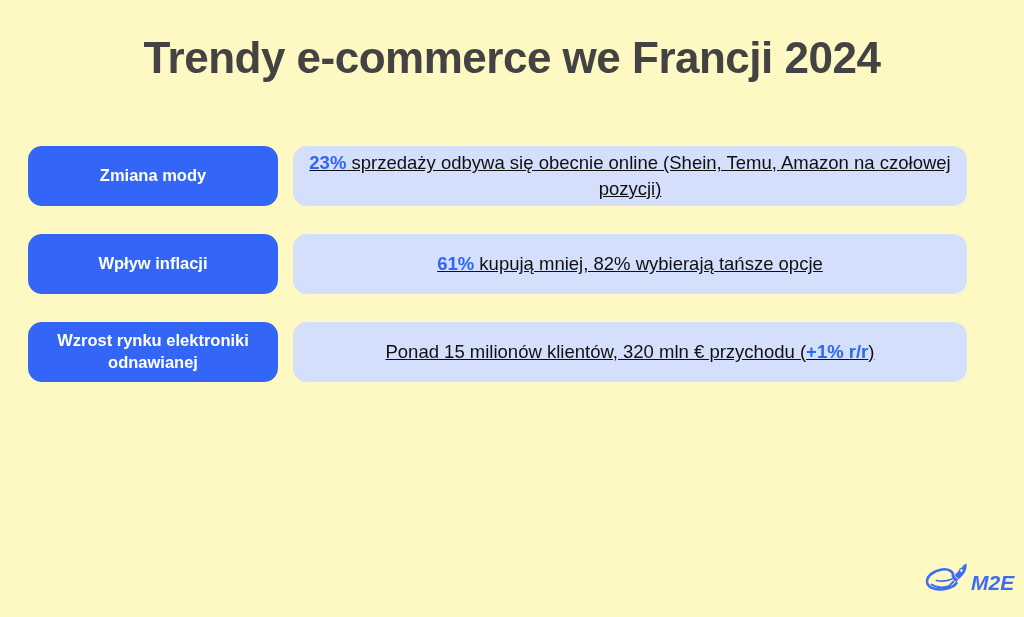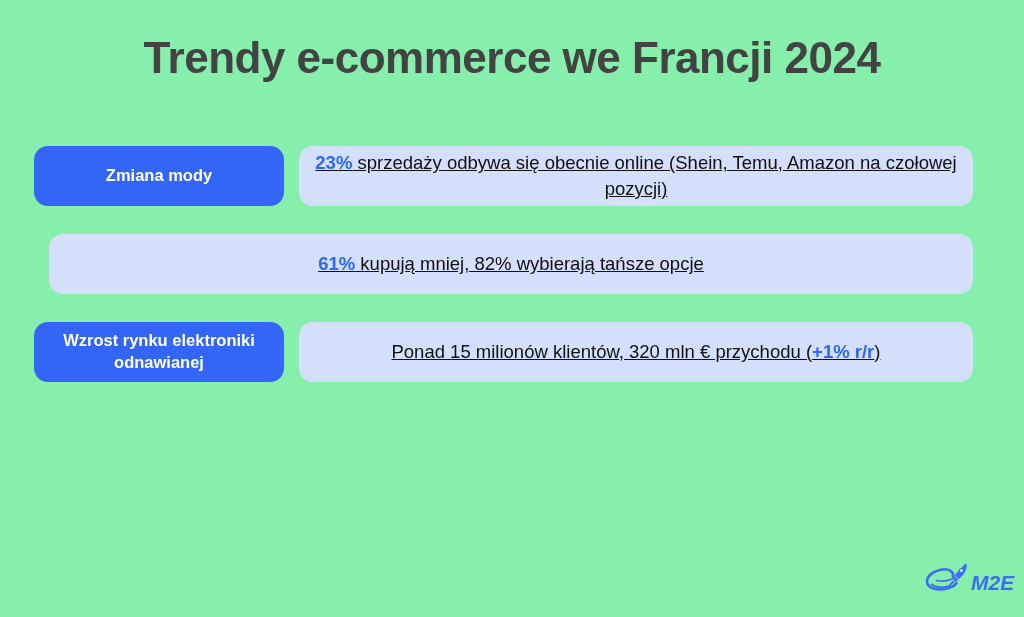--- a/index.html
+++ b/index.html
@@ -13,42 +13,42 @@
     height: 617px;
     position: relative;
     overflow: hidden;
     font-family: "Liberation Sans", sans-serif;
     -webkit-font-smoothing: antialiased;
   }
 
   .canvas {
     position: absolute;
     inset: 0;
-    background: #86efac;
+    background: #fef9c3;
   }
 
   
   .page-title {
     position: absolute;
     left: 0;
     top: 34px;
     width: 1024px;
     text-align: center;
     font-size: 44px;
     font-weight: 700;
     letter-spacing: -0.5px;
     color: #434343;
     line-height: 1.1;
     white-space: nowrap;
   }
 
   
   .rows {
     position: absolute;
-    left: 34px;
+    left: 28px;
     top: 146px;
     width: 939px;
   }
   .row {
     position: relative;
     height: 60px;
     margin-bottom: 28px;
     display: flex;
     align-items: stretch;
   }
@@ -129,20 +129,21 @@
 
     <div class="row">
       <div class="row-label">Zmiana mody</div>
       <div class="row-desc">
         <span><span class="hl">23%</span><span> sprzedaży odbywa się obecnie online (Shein, Temu, Amazon na czołowej pozycji)</span></span>
       </div>
     </div>
 
 
     <div class="row">
+      <div class="row-label">Wpływ inflacji</div>
       <div class="row-desc">
         <span><span class="hl">61%</span><span> kupują mniej, 82% wybierają tańsze opcje</span></span>
       </div>
     </div>
 
     <div class="row">
       <div class="row-label">Wzrost rynku elektroniki odnawianej</div>
       <div class="row-desc">
         <span><span>Ponad 15 milionów klientów, 320 mln € przychodu (</span><span class="hl">+1% r/r</span><span>)</span></span>
       </div>

